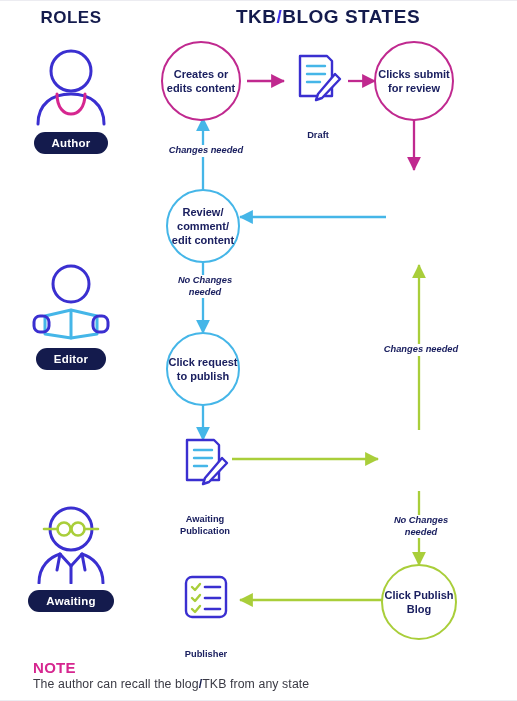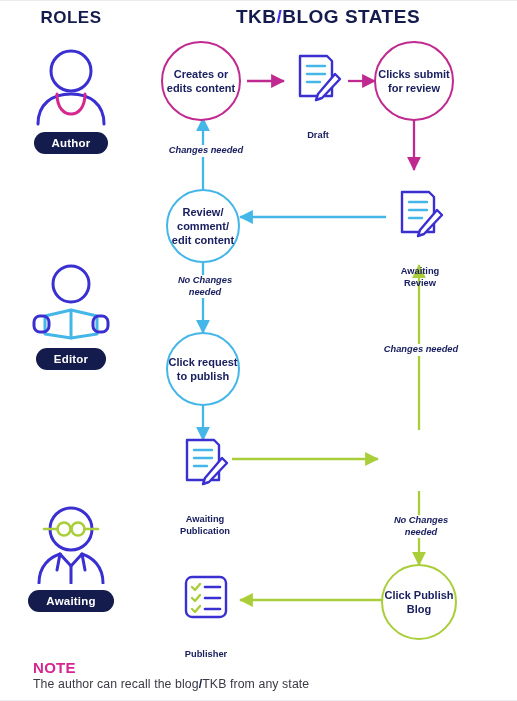--- a/index.html
+++ b/index.html
@@ -276,30 +276,20 @@
     <svg width="48" height="52" viewBox="0 0 48 52">
       <path d="M6 3 L33 3 L38 8 L38 43 L6 43 Z" fill="none" stroke="#3a2fd0" stroke-width="2.4" stroke-linejoin="round"></path>
       <line x1="13" y1="13" x2="31" y2="13" stroke="#45b6e8" stroke-width="2.4" stroke-linecap="round"></line>
       <line x1="13" y1="21" x2="31" y2="21" stroke="#45b6e8" stroke-width="2.4" stroke-linecap="round"></line>
       <line x1="13" y1="29" x2="26" y2="29" stroke="#45b6e8" stroke-width="2.4" stroke-linecap="round"></line>
       <path d="M41 21 L46 26 L28 45 L22 47 L24 41 Z" fill="#ffffff" stroke="#3a2fd0" stroke-width="2.4" stroke-linejoin="round"></path>
     </svg>
     <span class="cap">Draft</span>
   </div>
 
-  <div class="artifact" style="left:388px; top:189px; width:64px;">
-    <svg width="48" height="52" viewBox="0 0 48 52">
-      <path d="M6 3 L33 3 L38 8 L38 43 L6 43 Z" fill="none" stroke="#3a2fd0" stroke-width="2.4" stroke-linejoin="round"></path>
-      <line x1="13" y1="13" x2="31" y2="13" stroke="#45b6e8" stroke-width="2.4" stroke-linecap="round"></line>
-      <line x1="13" y1="21" x2="31" y2="21" stroke="#45b6e8" stroke-width="2.4" stroke-linecap="round"></line>
-      <line x1="13" y1="29" x2="26" y2="29" stroke="#45b6e8" stroke-width="2.4" stroke-linecap="round"></line>
-      <path d="M41 21 L46 26 L28 45 L22 47 L24 41 Z" fill="#ffffff" stroke="#3a2fd0" stroke-width="2.4" stroke-linejoin="round"></path>
-    </svg>
-    <span class="cap">Awaiting Review</span>
-  </div>
 
   <div class="artifact" style="left:175px; top:437px; width:60px;">
     <svg width="48" height="52" viewBox="0 0 48 52">
       <path d="M6 3 L33 3 L38 8 L38 43 L6 43 Z" fill="none" stroke="#3a2fd0" stroke-width="2.4" stroke-linejoin="round"></path>
       <line x1="13" y1="13" x2="31" y2="13" stroke="#45b6e8" stroke-width="2.4" stroke-linecap="round"></line>
       <line x1="13" y1="21" x2="31" y2="21" stroke="#45b6e8" stroke-width="2.4" stroke-linecap="round"></line>
       <line x1="13" y1="29" x2="26" y2="29" stroke="#45b6e8" stroke-width="2.4" stroke-linecap="round"></line>
       <path d="M41 21 L46 26 L28 45 L22 47 L24 41 Z" fill="#ffffff" stroke="#3a2fd0" stroke-width="2.4" stroke-linejoin="round"></path>
     </svg>
     <span class="cap">Awaiting

